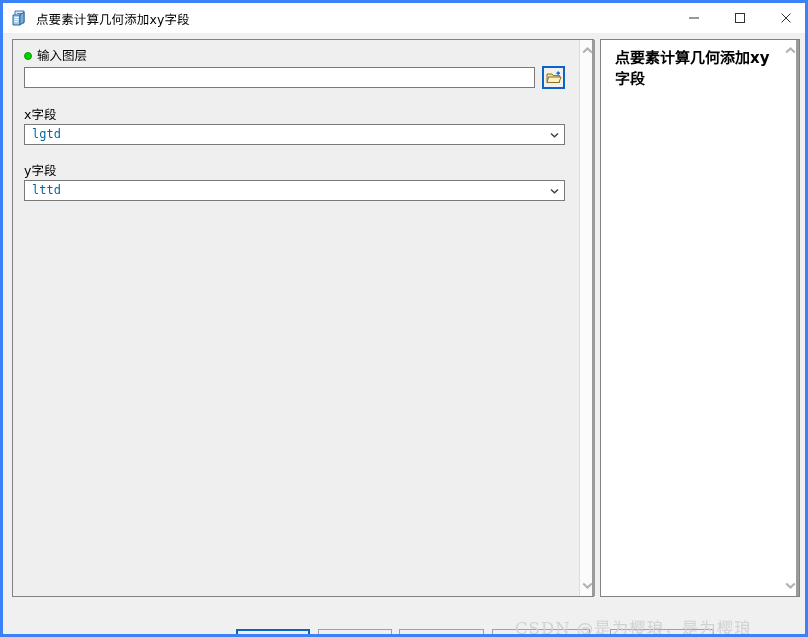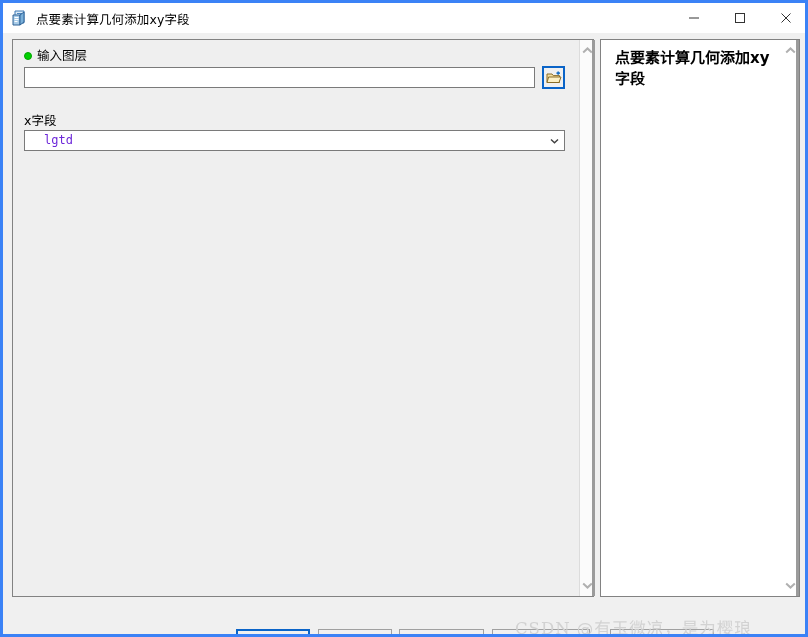--- a/index.html
+++ b/index.html
@@ -116,21 +116,21 @@
     background: #00d000;
     border: 1px solid #00a400;
     box-sizing: border-box;
     margin-right: 5px;
     flex: 0 0 auto;
   }
   .plain-label {
     font-size: 12.5px;
     line-height: 15px;
     margin-bottom: 2px;
-    margin-top: 24px;
+    margin-top: 18px;
     color: #000;
   }
 
   .input-row {
     display: flex;
     align-items: center;
   }
   .text-input {
     height: 21px;
     background: #ffffff;
@@ -164,22 +164,22 @@
     height: 21px;
     background: #ffffff;
     border: 1px solid #7a7a7a;
     box-sizing: border-box;
     margin-bottom: 1px;
   }
   .combo-value {
     font-family: "DejaVu Sans Mono", "Liberation Mono", monospace;
     font-size: 12px;
     line-height: 19px;
-    padding: 0 22px 0 19px;
-    color: #6d28d9;
+    padding: 0 22px 0 7px;
+    color: #0369a1;
     white-space: nowrap;
     overflow: hidden;
   }
   .combo-arrow {
     position: absolute;
     right: 0; top: 0;
     width: 19px; height: 19px;
     display: flex;
     align-items: center;
     justify-content: center;
@@ -360,20 +360,31 @@
           <div class="combo">
             <div class="combo-value">lgtd</div>
             <span class="combo-arrow">
               <svg width="9" height="6" viewBox="0 0 9 6">
                 <path d="M1 1.5 L4.5 4.8 L8 1.5" fill="none" stroke="#404040" stroke-width="1.4"></path>
               </svg>
             </span>
           </div>
         </div>
 
+        <div class="field-group">
+          <div class="plain-label">y字段</div>
+          <div class="combo">
+            <div class="combo-value">lttd</div>
+            <span class="combo-arrow">
+              <svg width="9" height="6" viewBox="0 0 9 6">
+                <path d="M1 1.5 L4.5 4.8 L8 1.5" fill="none" stroke="#404040" stroke-width="1.4"></path>
+              </svg>
+            </span>
+          </div>
+        </div>
 
       </div>
 
       <div class="vscroll left-panel-scroll">
         <span class="sb-arrow up">
           <svg width="11" height="7" viewBox="0 0 11 7">
             <path d="M1.2 5.4 L5.5 1.4 L9.8 5.4" fill="none" stroke="#b0b0b0" stroke-width="2"></path>
           </svg>
         </span>
         <span class="sb-arrow down">
@@ -408,16 +419,16 @@
       <button class="btn default btn-ok">确定</button>
       <button class="btn btn-cancel">取消</button>
       <button class="btn btn-env">环境...</button>
       <button class="btn btn-hide">&lt;&lt; 隐藏帮助</button>
       <button class="btn btn-toolhelp">工具帮助</button>
     </div>
 
   </div>
 
   <div class="watermark">
-    <span class="wm-latin">CSDN </span><span>@有玉微凉，是为樱琅</span>
+    <span class="wm-latin">CSDN </span><span>@是为樱琅，是为樱琅</span>
   </div>
 
 </div>
 
 </body></html>

